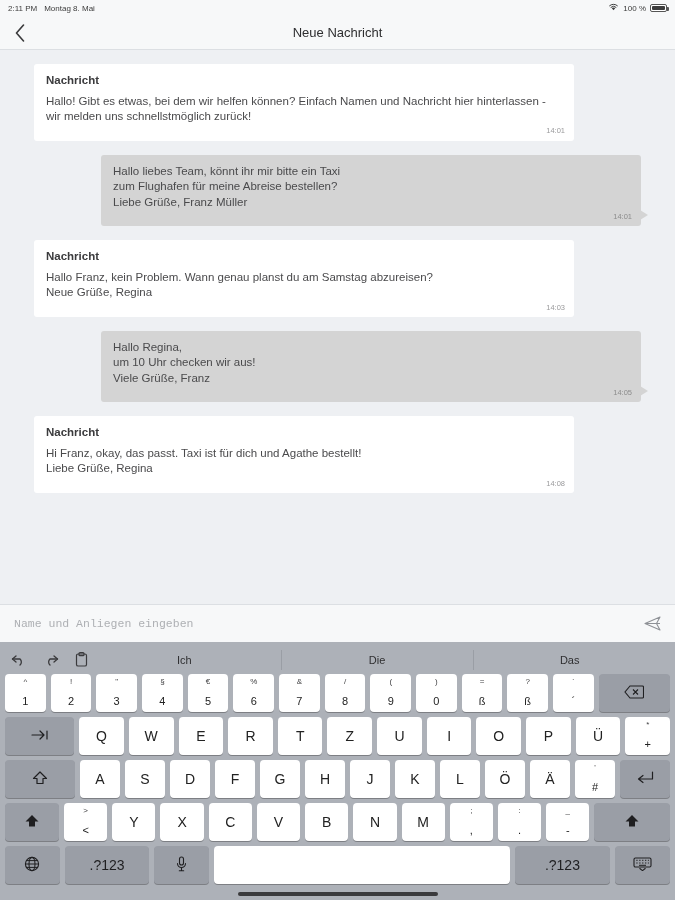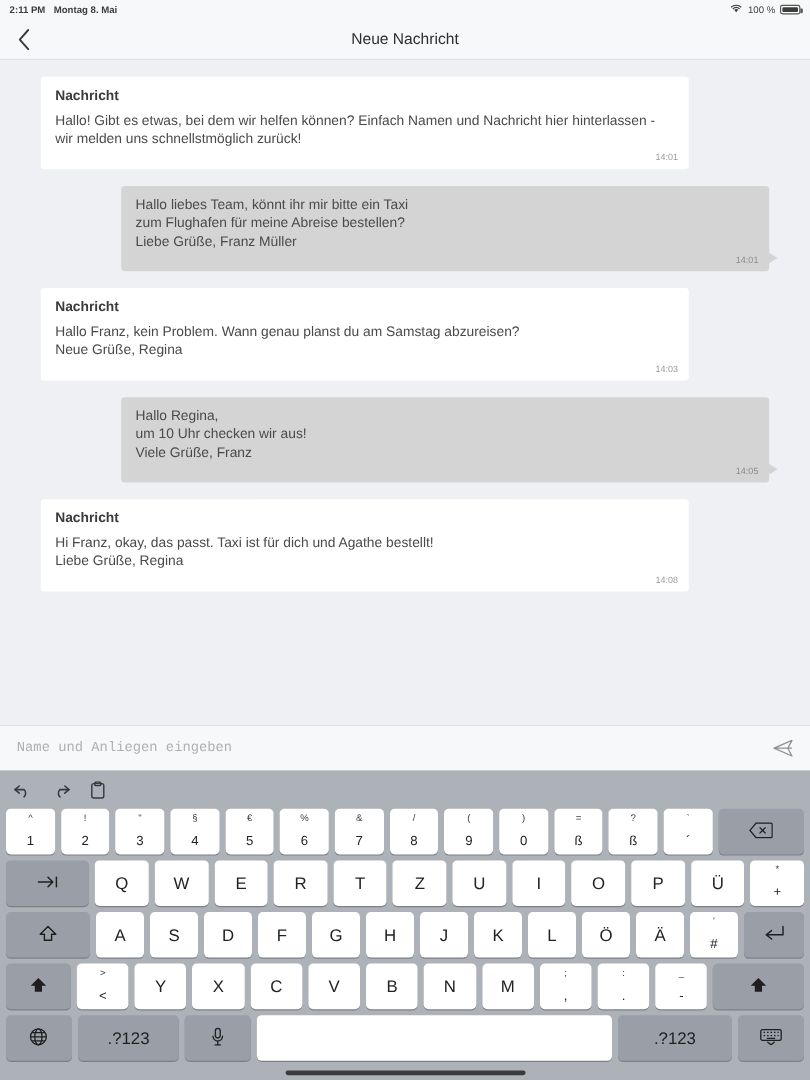--- a/index.html
+++ b/index.html
@@ -21,21 +21,21 @@
   .statusbar {
     height: 16px;
     background: #f7f8f9;
     display: flex;
     align-items: center;
     padding: 0 8px;
     font-size: 8px;
     color: #3c3c3c;
     flex: 0 0 auto;
   }
-  .statusbar .left { display: flex; gap: 7px; align-items: center; font-weight: bold; }
+  .statusbar .left { display: flex; gap: 7px; align-items: center; }
   .statusbar .right { margin-left: auto; display: flex; gap: 4px; align-items: center; }
   .wifi-icon { display: inline-block; }
   .batt {
     display: inline-block;
     width: 17px; height: 8px;
     border: 1px solid #555;
     border-radius: 2px;
     position: relative;
     background: #fff;
   }
@@ -354,20 +354,25 @@
               <path d="M14.5 6 H7 A4 4 0 0 0 7 12" stroke="#3a3a3c" stroke-width="1.3" fill="none" stroke-linecap="round"></path>
             </svg>
         </span>
         <span>
           <svg width="13" height="15" viewBox="0 0 13 15">
               <rect x="1.5" y="2" width="10" height="12" rx="1.6" stroke="#3a3a3c" stroke-width="1.2" fill="none"></rect>
               <rect x="4" y="0.7" width="5" height="3" rx="1" stroke="#3a3a3c" stroke-width="1.2" fill="none"></rect>
             </svg>
         </span>
       </div>
+      <div class="sugg">
+        <span>Ich</span>
+        <span>Die</span>
+        <span>Das</span>
+      </div>
     </div>
 
     <div class="kb-row">
       <div class="key">
           <span class="sec">^</span>
           <span class="pri">1</span>
         </div>
       <div class="key">
           <span class="sec">!</span>
           <span class="pri">2</span>

